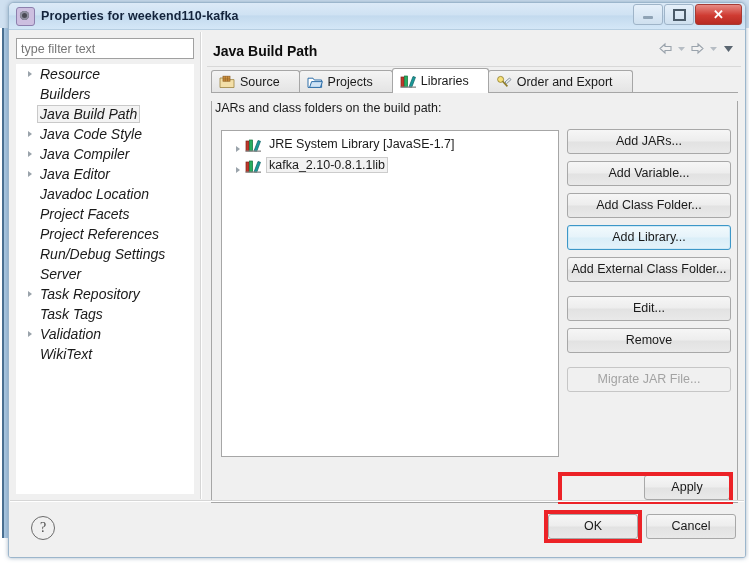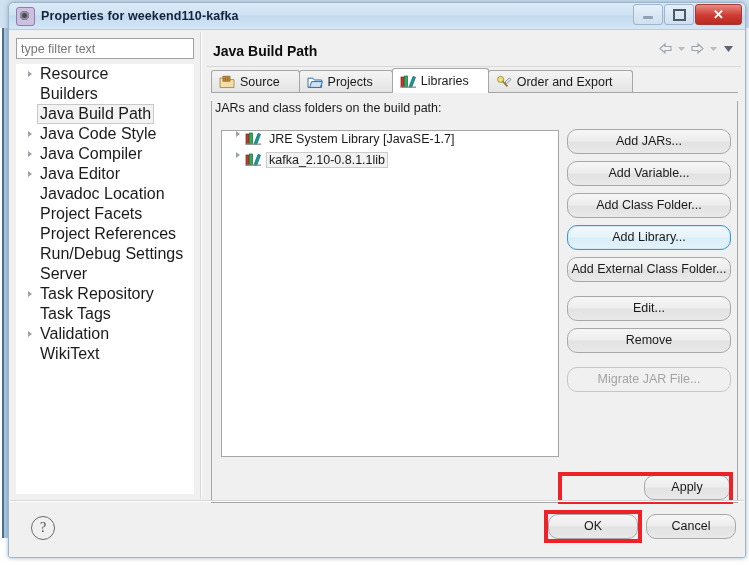--- a/index.html
+++ b/index.html
@@ -127,23 +127,24 @@
   .tree {
     position: absolute; left: 4px; top: 31px;
     width: 178px; height: 430px;
     background: #ffffff;
     border: none;
     overflow: hidden;
   }
   .tree-item {
     height: 20px;
     display: flex; align-items: center;
-    font-size: 16px; color: #1a1a1a;
+    font-size: 14px; color: #1a1a1a;
     padding-left: 6px;
     white-space: nowrap;
+    font-style: italic;
   }
   .tw {
     width: 15px; flex: none;
     display: flex; align-items: center; justify-content: center;
   }
   .tw.has::after {
     content: "";
     width: 0; height: 0;
     border-left: 4px solid #9aa3ab;
     border-top: 3.5px solid transparent;
@@ -233,21 +234,21 @@
   .list-box {
     position: absolute; left: 9px; top: 29px;
     width: 338px; height: 327px;
     background: #ffffff;
     border: 1px solid #a6a6a6;
     box-sizing: border-box;
     overflow: hidden;
   }
   .list-row {
     height: 21px;
-    display: flex; align-items: flex-start;
+    display: flex; align-items: flex-end;
     font-size: 12.5px; color: #1a1a1a;
     padding-left: 8px;
     white-space: nowrap;
   }
   .list-row .lbl { padding: 1px 3px; }
   .list-row.selected .lbl {
     background: #f2f2f2;
     border: 1px solid #cccccc;
     padding: 0 2px;
   }
@@ -257,21 +258,21 @@
   .btn-col {
     position: absolute; left: 355px; top: 28px;
     width: 164px;
   }
   .btn {
     display: block;
     box-sizing: border-box;
     width: 164px; height: 25px;
     margin-bottom: 7px;
     border: 1px solid #a8a8a8;
-    border-radius: 10px;
+    border-radius: 3px;
     background: linear-gradient(to bottom, #f6f6f6 0%, #ededed 48%, #e2e2e2 52%, #e9e9e9 100%);
     font-size: 12.5px; color: #1a1a1a;
     font-family: "Liberation Sans", sans-serif;
     text-align: center;
     line-height: 23px;
     padding: 0;
   }
   .btn.focused {
     border: 1px solid #3d97c8;
     box-shadow: inset 0 0 0 1px #cfe9f6;

